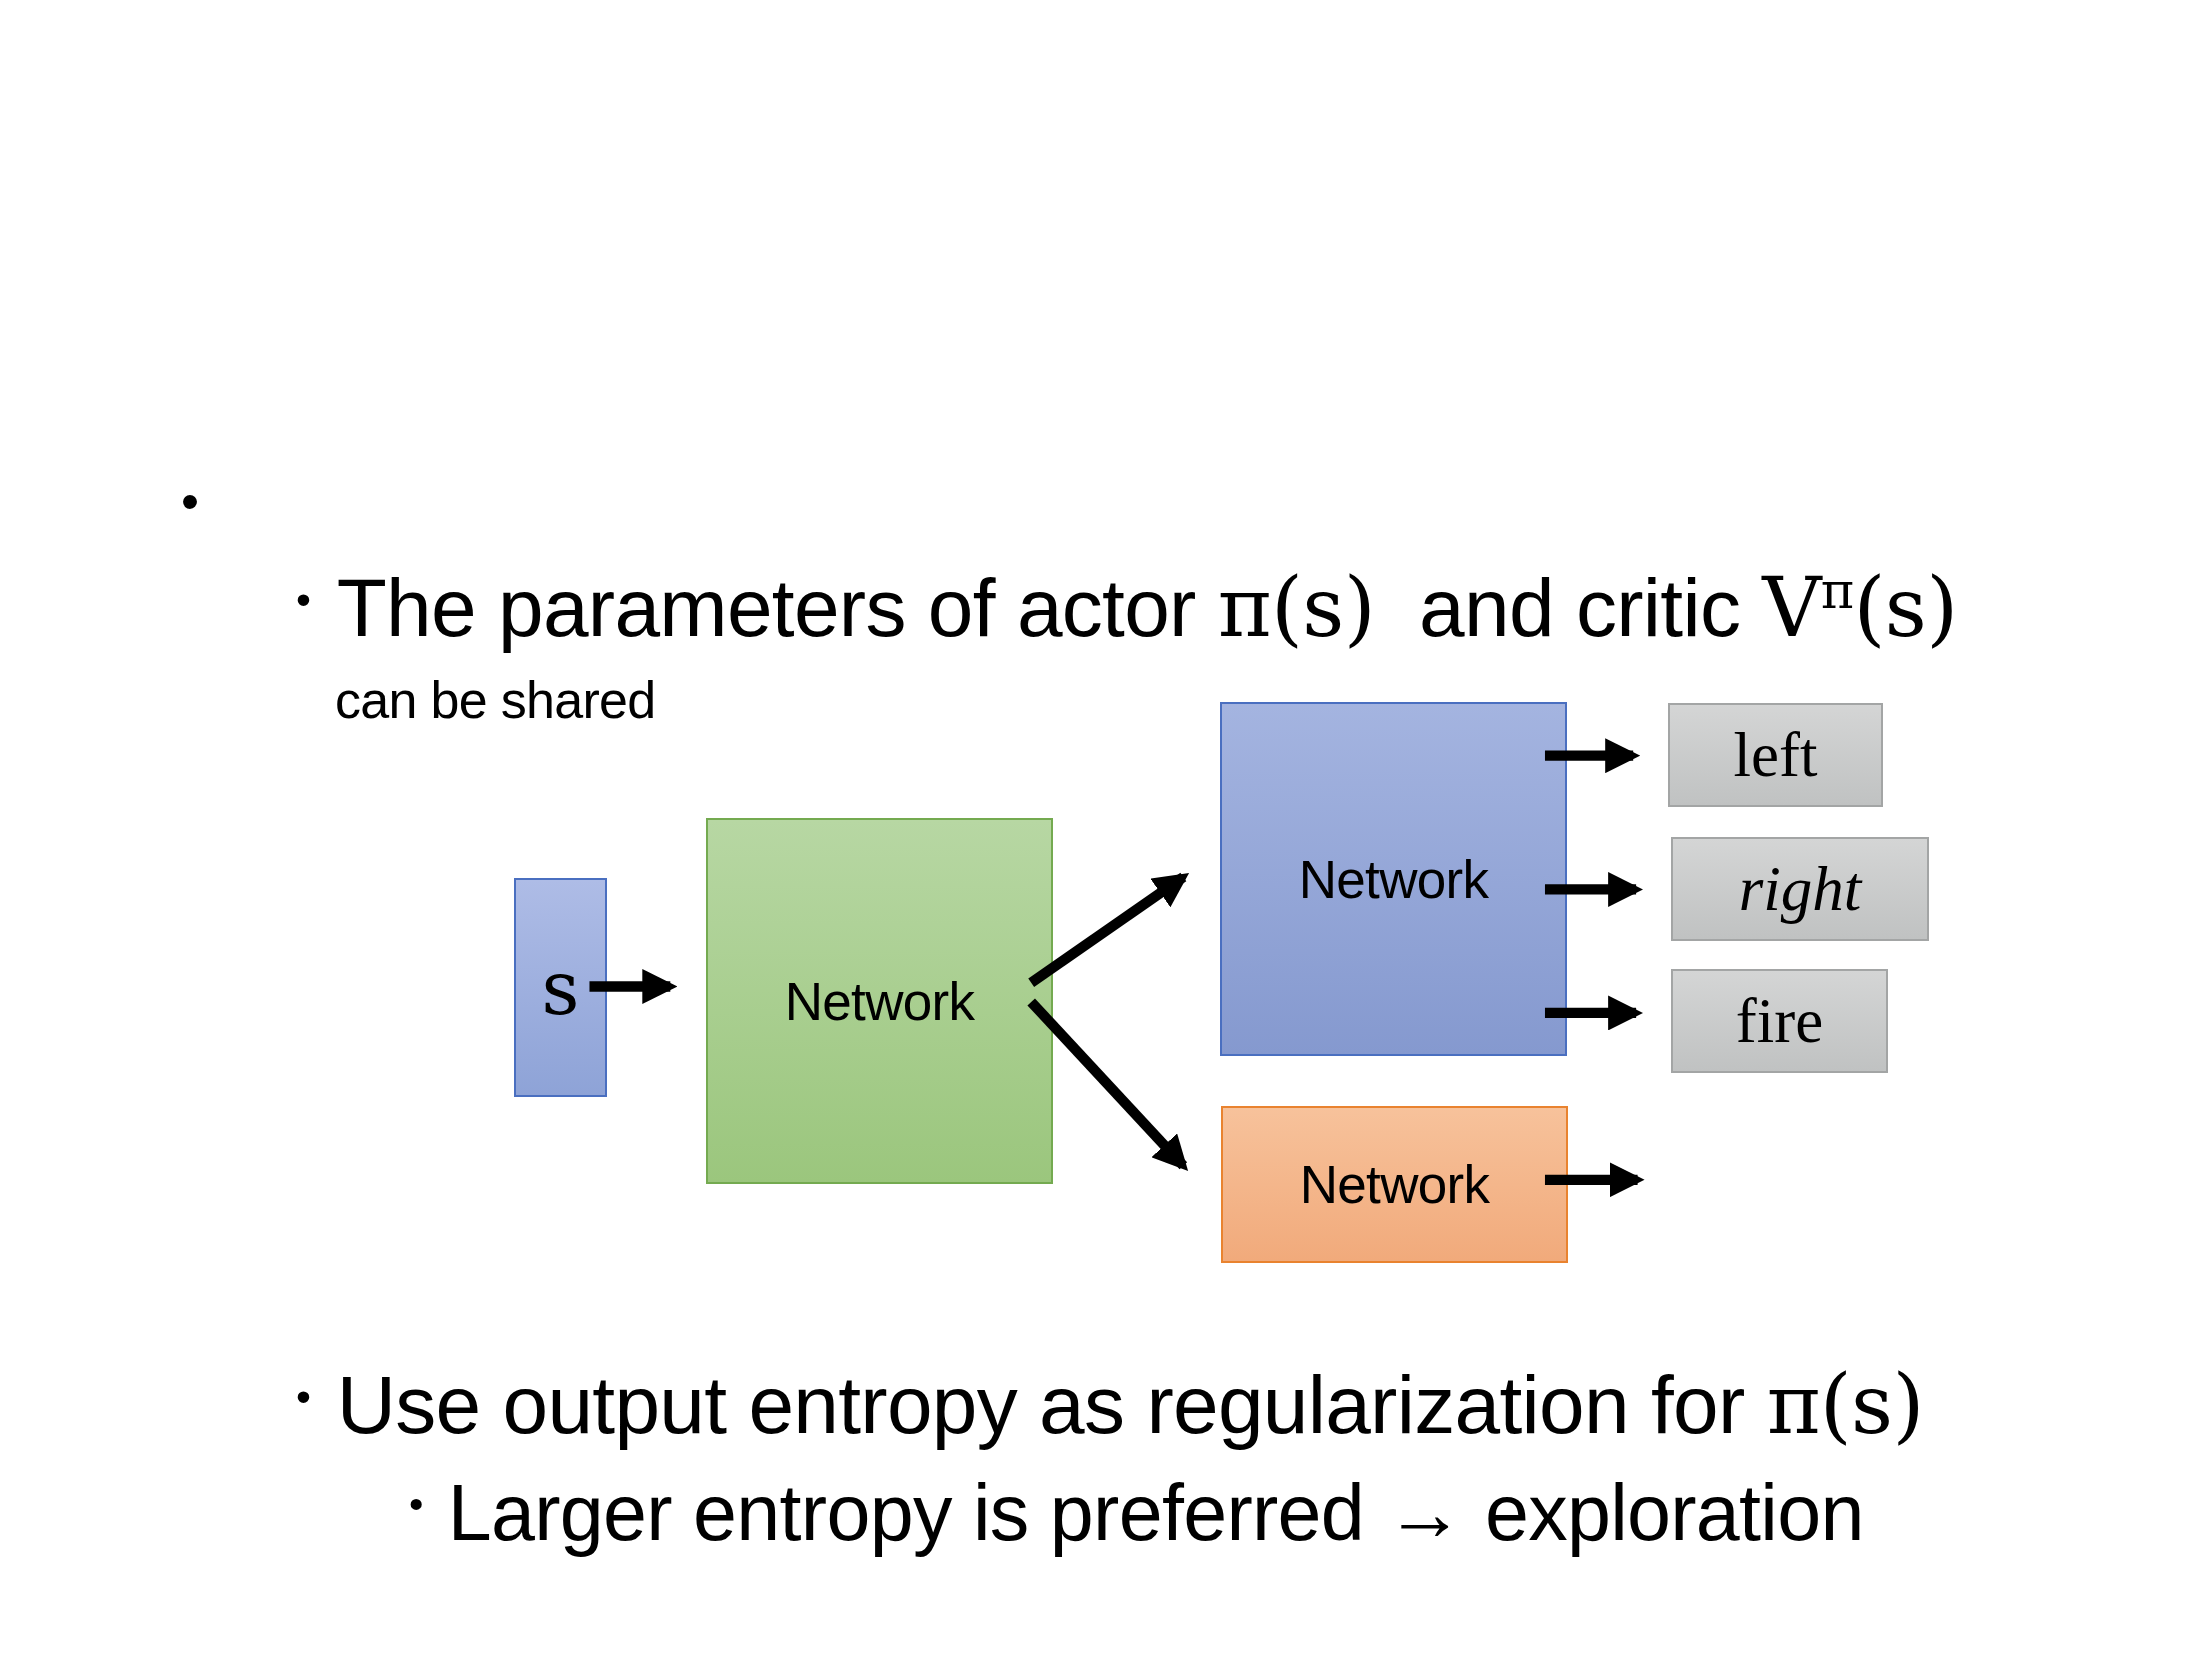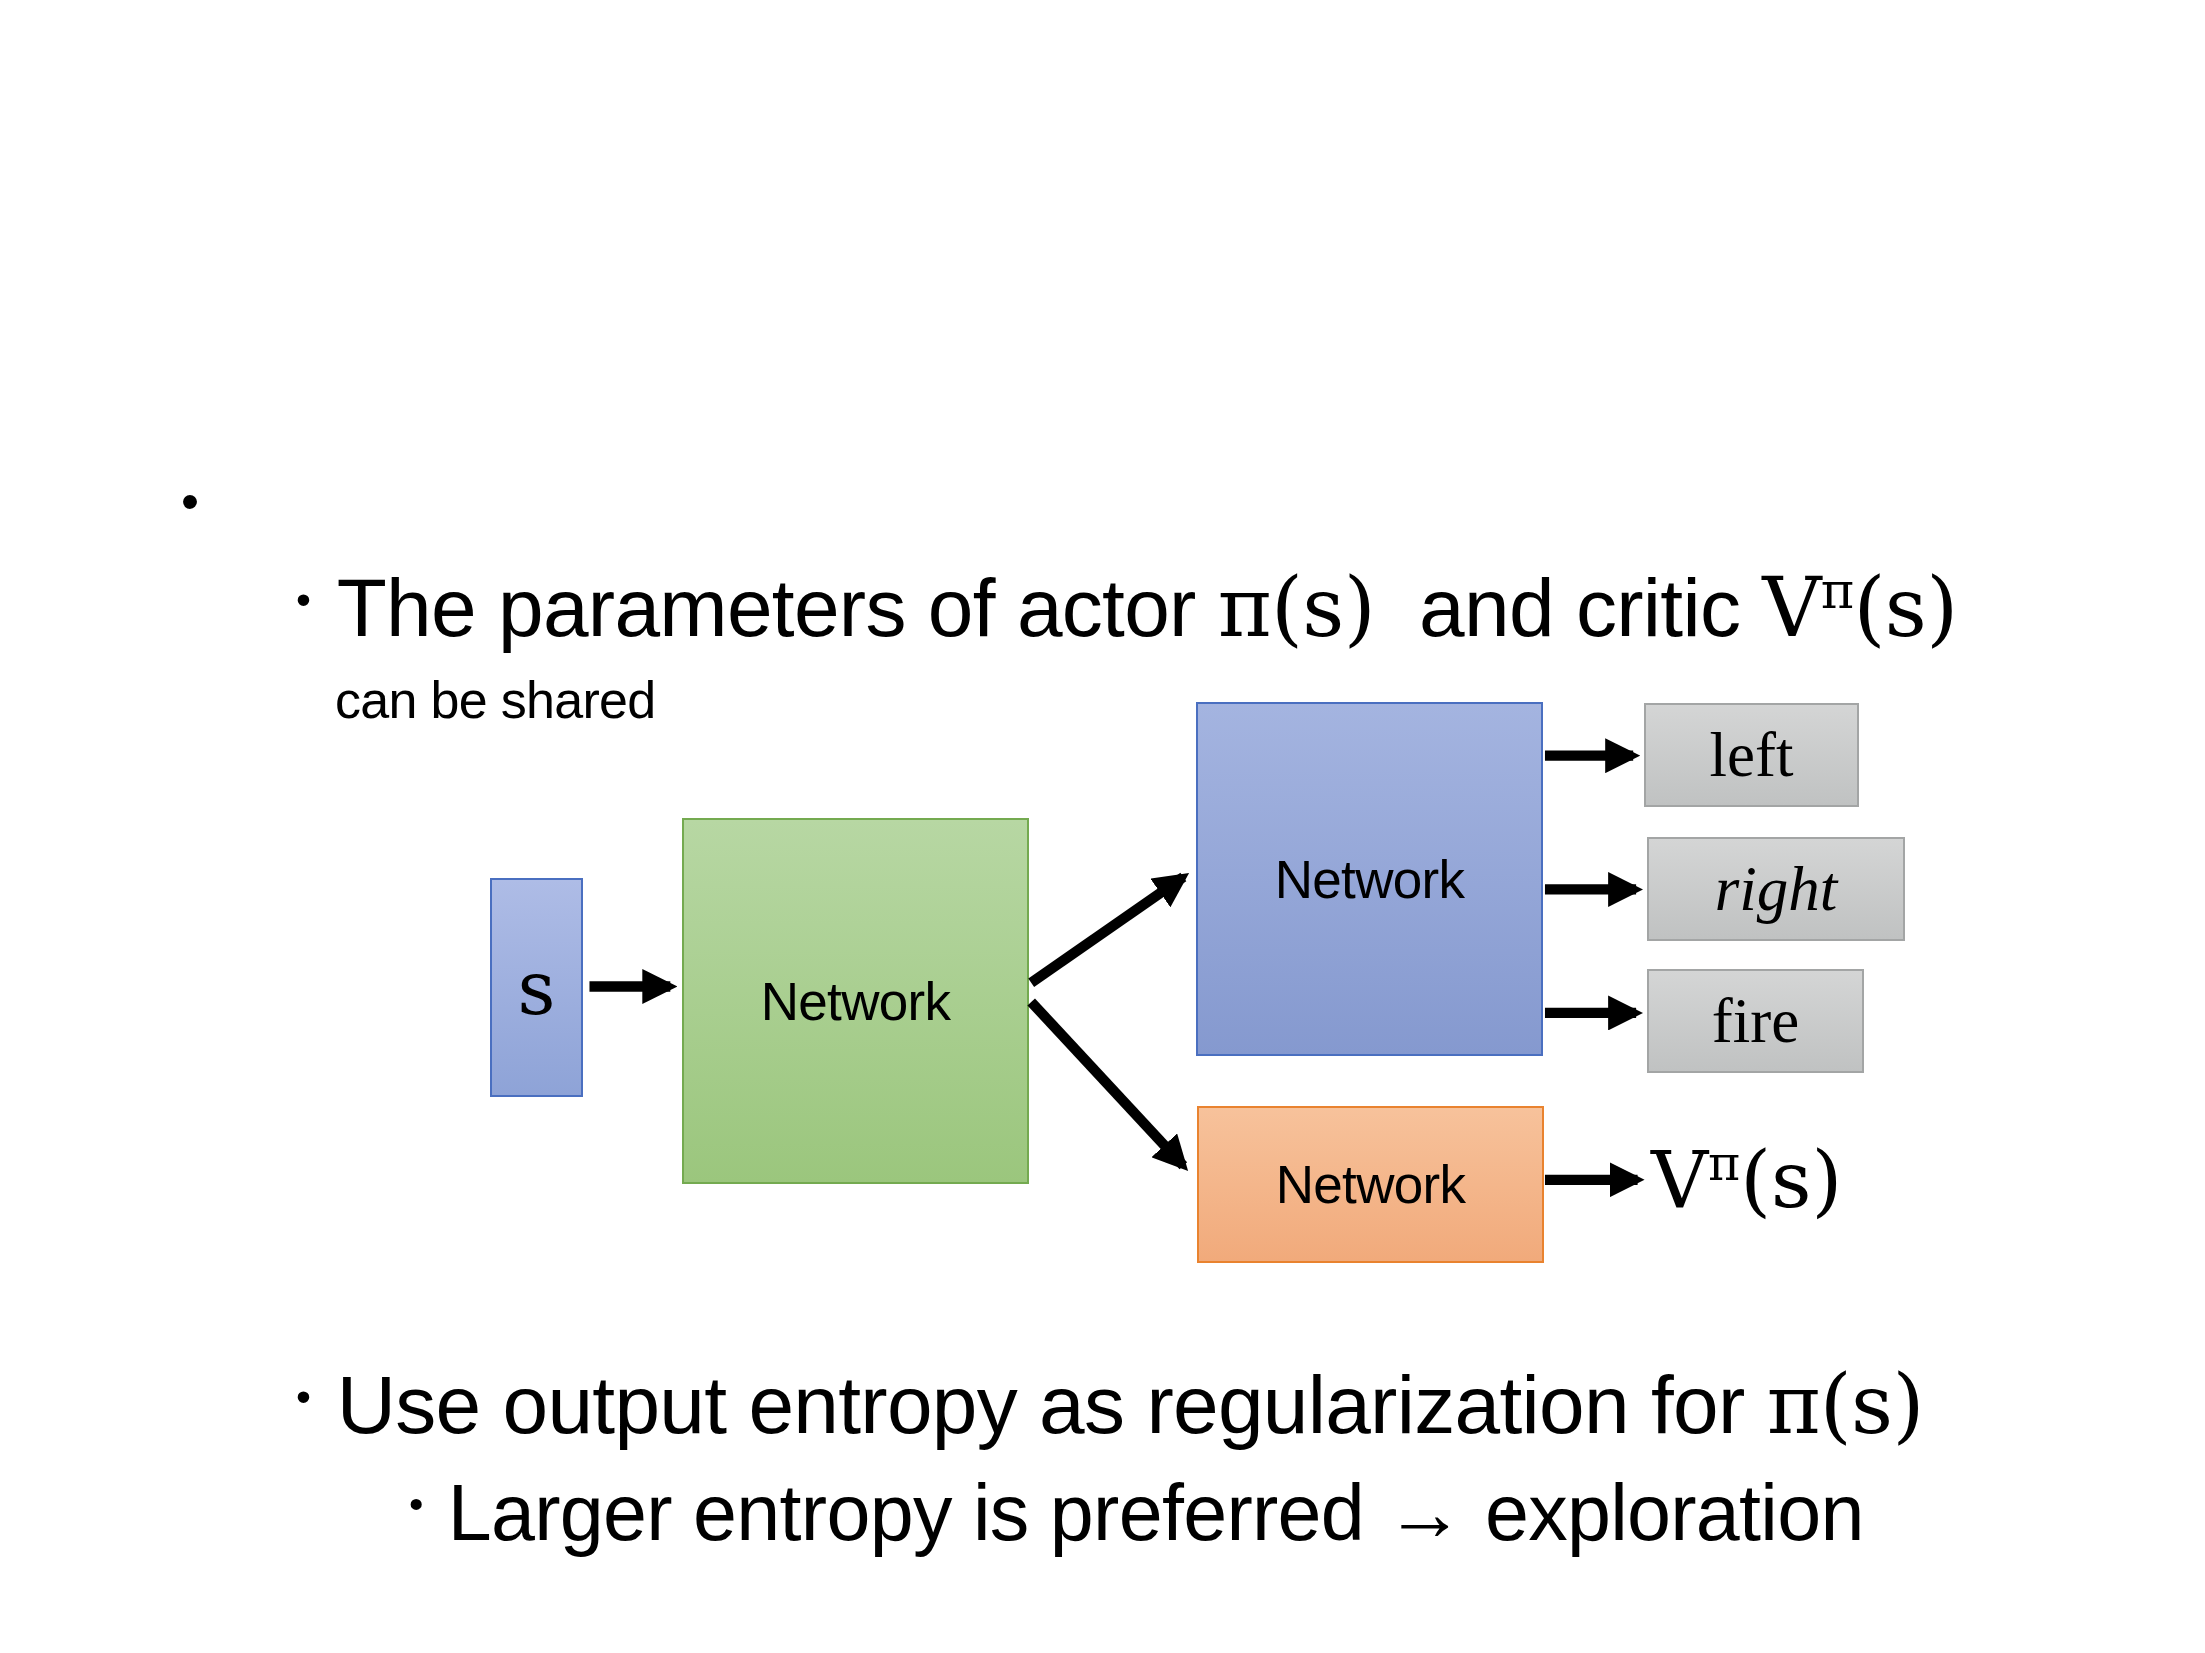--- a/index.html
+++ b/index.html
@@ -47,20 +47,21 @@
     vertical-align: super;
     line-height: 0;
   }
 
   .box {
     position: absolute;
     display: flex;
     align-items: center;
     justify-content: center;
     box-sizing: border-box;
+    margin-left: 24px;
   }
   .net-label { font-size: 53px; letter-spacing: -0.7px; }
 
   .state-box {
     left: 490px; top: 878px; width: 93px; height: 219px;
     background: linear-gradient(180deg, #aebce6 0%, #8ea3d7 100%);
     border: 2.9px solid #4a6fc0;
     font-size: 74px;
   }
   .shared-box {
@@ -132,21 +133,20 @@
   <div class="box action-box action-left">
     <span>left</span>
   </div>
   <div class="box action-box action-right">
     <span>right</span>
   </div>
   <div class="box action-box action-fire">
     <span>fire</span>
   </div>
 
-  <div class="abs value-label math"><span>V</span><sup>π</sup><span>(s)</span></div>
 
   <svg class="arrows" viewBox="0 0 3000 2250" xmlns="http://www.w3.org/2000/svg">
     <defs>
       <marker id="ah" viewBox="0 0 10 10" refX="8" refY="5" markerWidth="3.4" markerHeight="3.4" orient="auto-start-reverse">
         <path d="M0,0 L10,5 L0,10 z" fill="#000000"></path>
       </marker>
     </defs>
     <line x1="802" y1="1342" x2="912" y2="1342" stroke="#000" stroke-width="14" marker-end="url(#ah)"></line>
     <line x1="1403" y1="1337" x2="1610" y2="1193" stroke="#000" stroke-width="14" marker-end="url(#ah)"></line>
     <line x1="1403" y1="1363" x2="1610" y2="1586" stroke="#000" stroke-width="14" marker-end="url(#ah)"></line>

